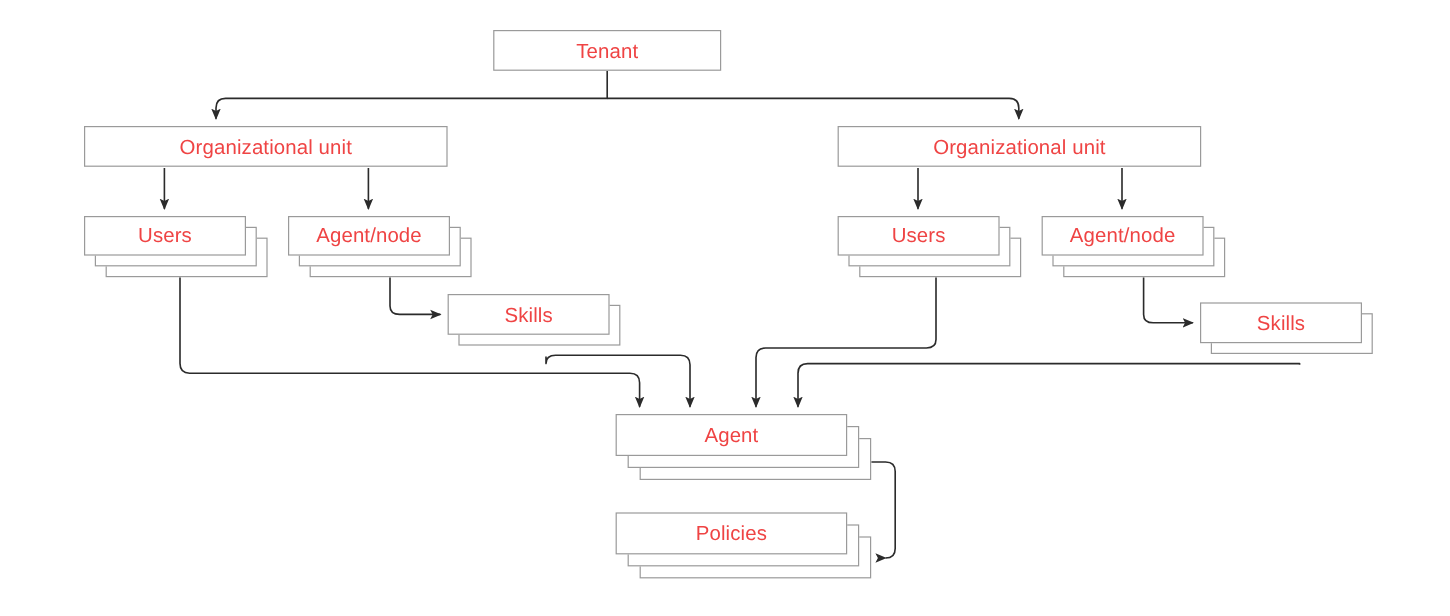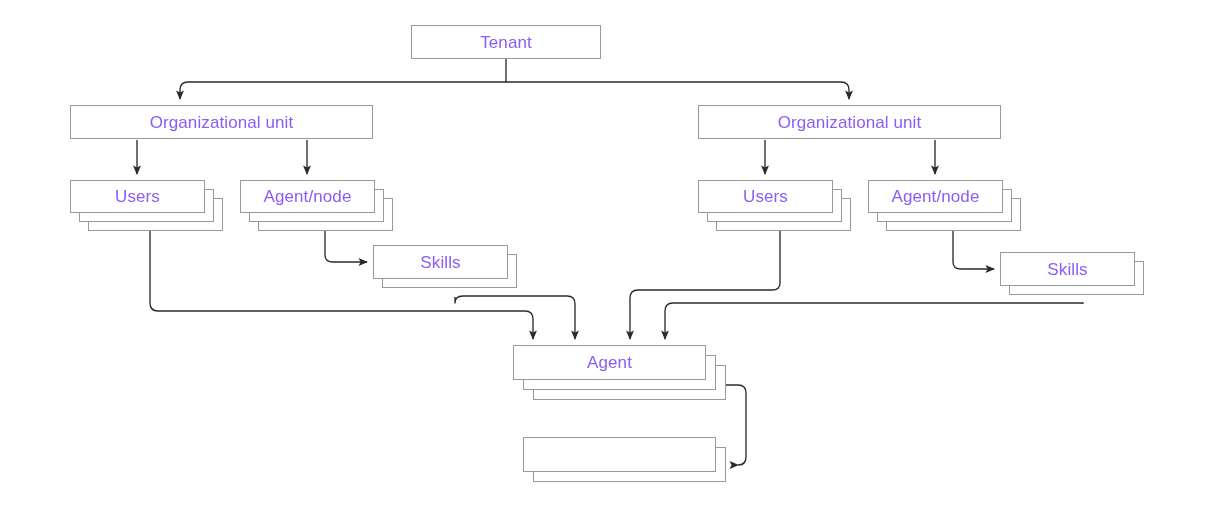--- a/index.html
+++ b/index.html
@@ -40,21 +40,21 @@
     align-items: center;
     justify-content: center;
     z-index: 3;
   }
   .card.s1 { z-index: 2; }
   .card.s2 { z-index: 1; }
   .label {
     font-family: "Liberation Sans", sans-serif;
     font-size: 17px;
     line-height: 1;
-    color: #8b5cf6;
+    color: #ef4444;
     white-space: nowrap;
     letter-spacing: 0.1px;
   }
 </style>
 </head>
 <body>
 
 <div id="canvas">
 
   <svg id="edges" width="1208" height="513" viewBox="0 0 1208 513" xmlns="http://www.w3.org/2000/svg">
@@ -159,15 +159,18 @@
     <div class="card s2" style="left:20px; top:20px; width:193px; height:35px;"></div>
     <div class="card s1" style="left:10px; top:10px; width:193px; height:35px;"></div>
     <div class="card front" style="left:0; top:0; width:193px; height:35px;">
       <span class="label">Agent</span>
     </div>
   </div>
 
   <div class="node" style="left:513px; top:427px; width:213px; height:55px;">
     <div class="card s2" style="left:20px; top:20px; width:193px; height:35px;"></div>
     <div class="card s1" style="left:10px; top:10px; width:193px; height:35px;"></div>
+    <div class="card front" style="left:0; top:0; width:193px; height:35px;">
+      <span class="label">Policies</span>
+    </div>
   </div>
 
 </div>
 
 </body></html>

